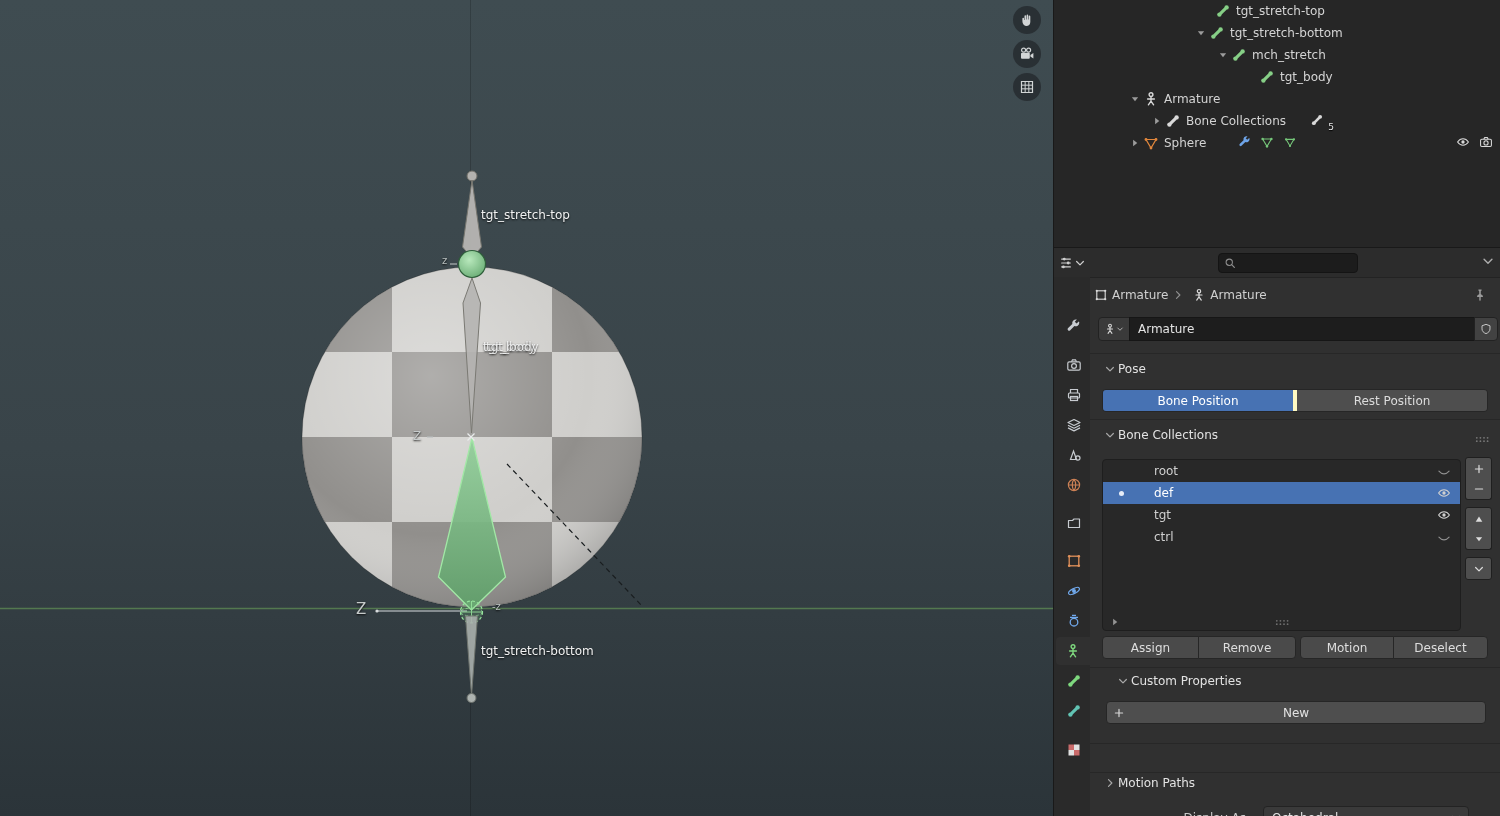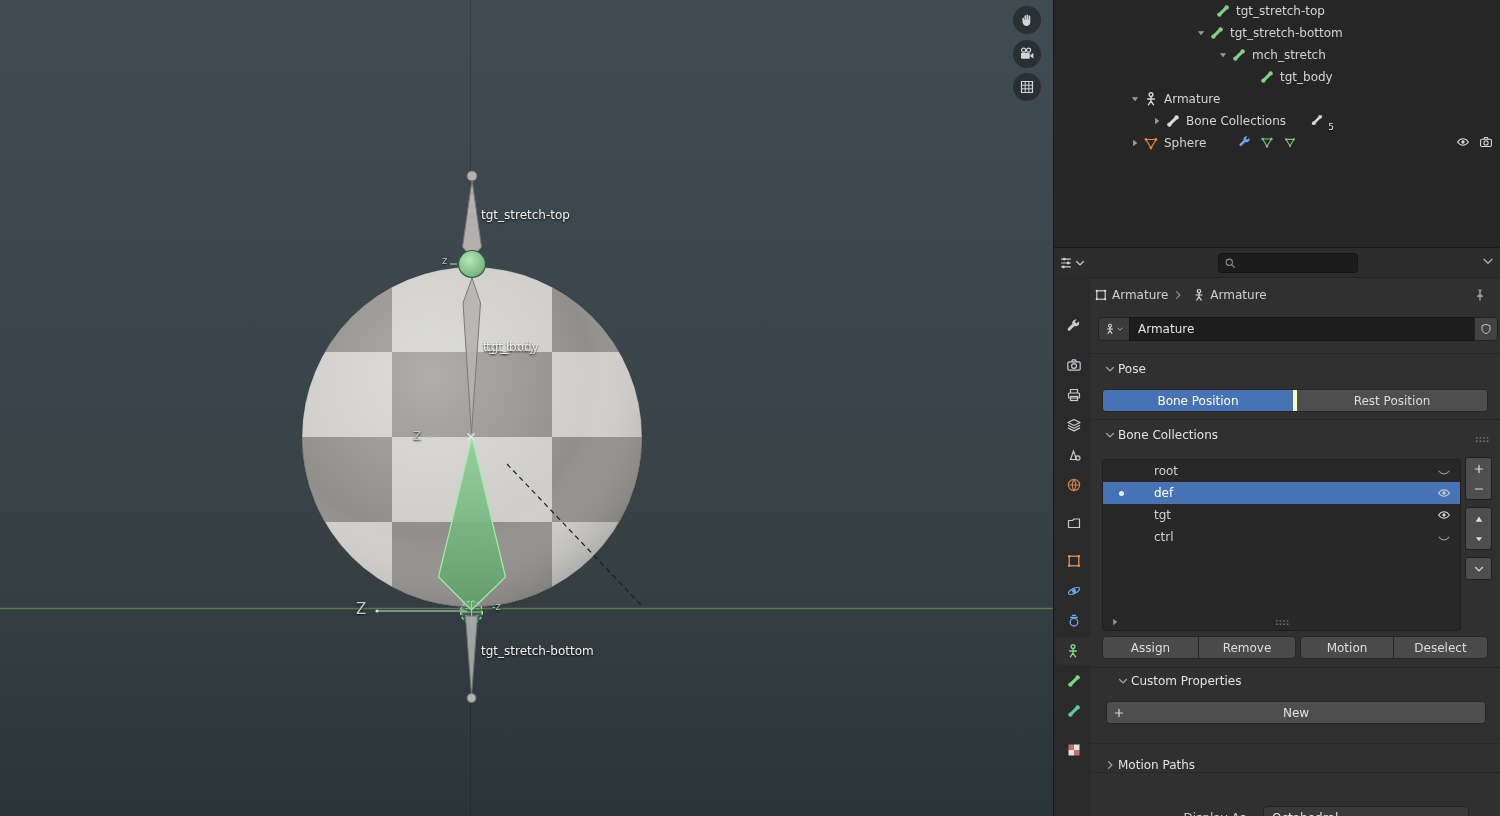--- a/index.html
+++ b/index.html
@@ -751,21 +751,21 @@
         <span class="icon xs">
             <svg viewBox="0 0 16 16" fill="none" xmlns="http://www.w3.org/2000/svg">
               <path d="M8 3.2v9.6M3.2 8h9.6" stroke="currentColor" stroke-width="1.6" stroke-linecap="round"></path>
             </svg>
           </span>
         <span>New</span>
       </div>
 
       <div class="sep" style="top:495px"></div>
 
-      <div class="phead" style="top:505px">
+      <div class="phead" style="top:523px">
         <span class="icon xs">
             <svg viewBox="0 0 16 16" fill="none" xmlns="http://www.w3.org/2000/svg">
               <path d="M6 3.5L10.5 8 6 12.5" stroke="currentColor" stroke-width="1.6" stroke-linecap="round" stroke-linejoin="round"></path>
             </svg>
           </span>
         <span>Motion Paths</span>
       </div>
 
       <div class="sep" style="top:524px"></div>
 

